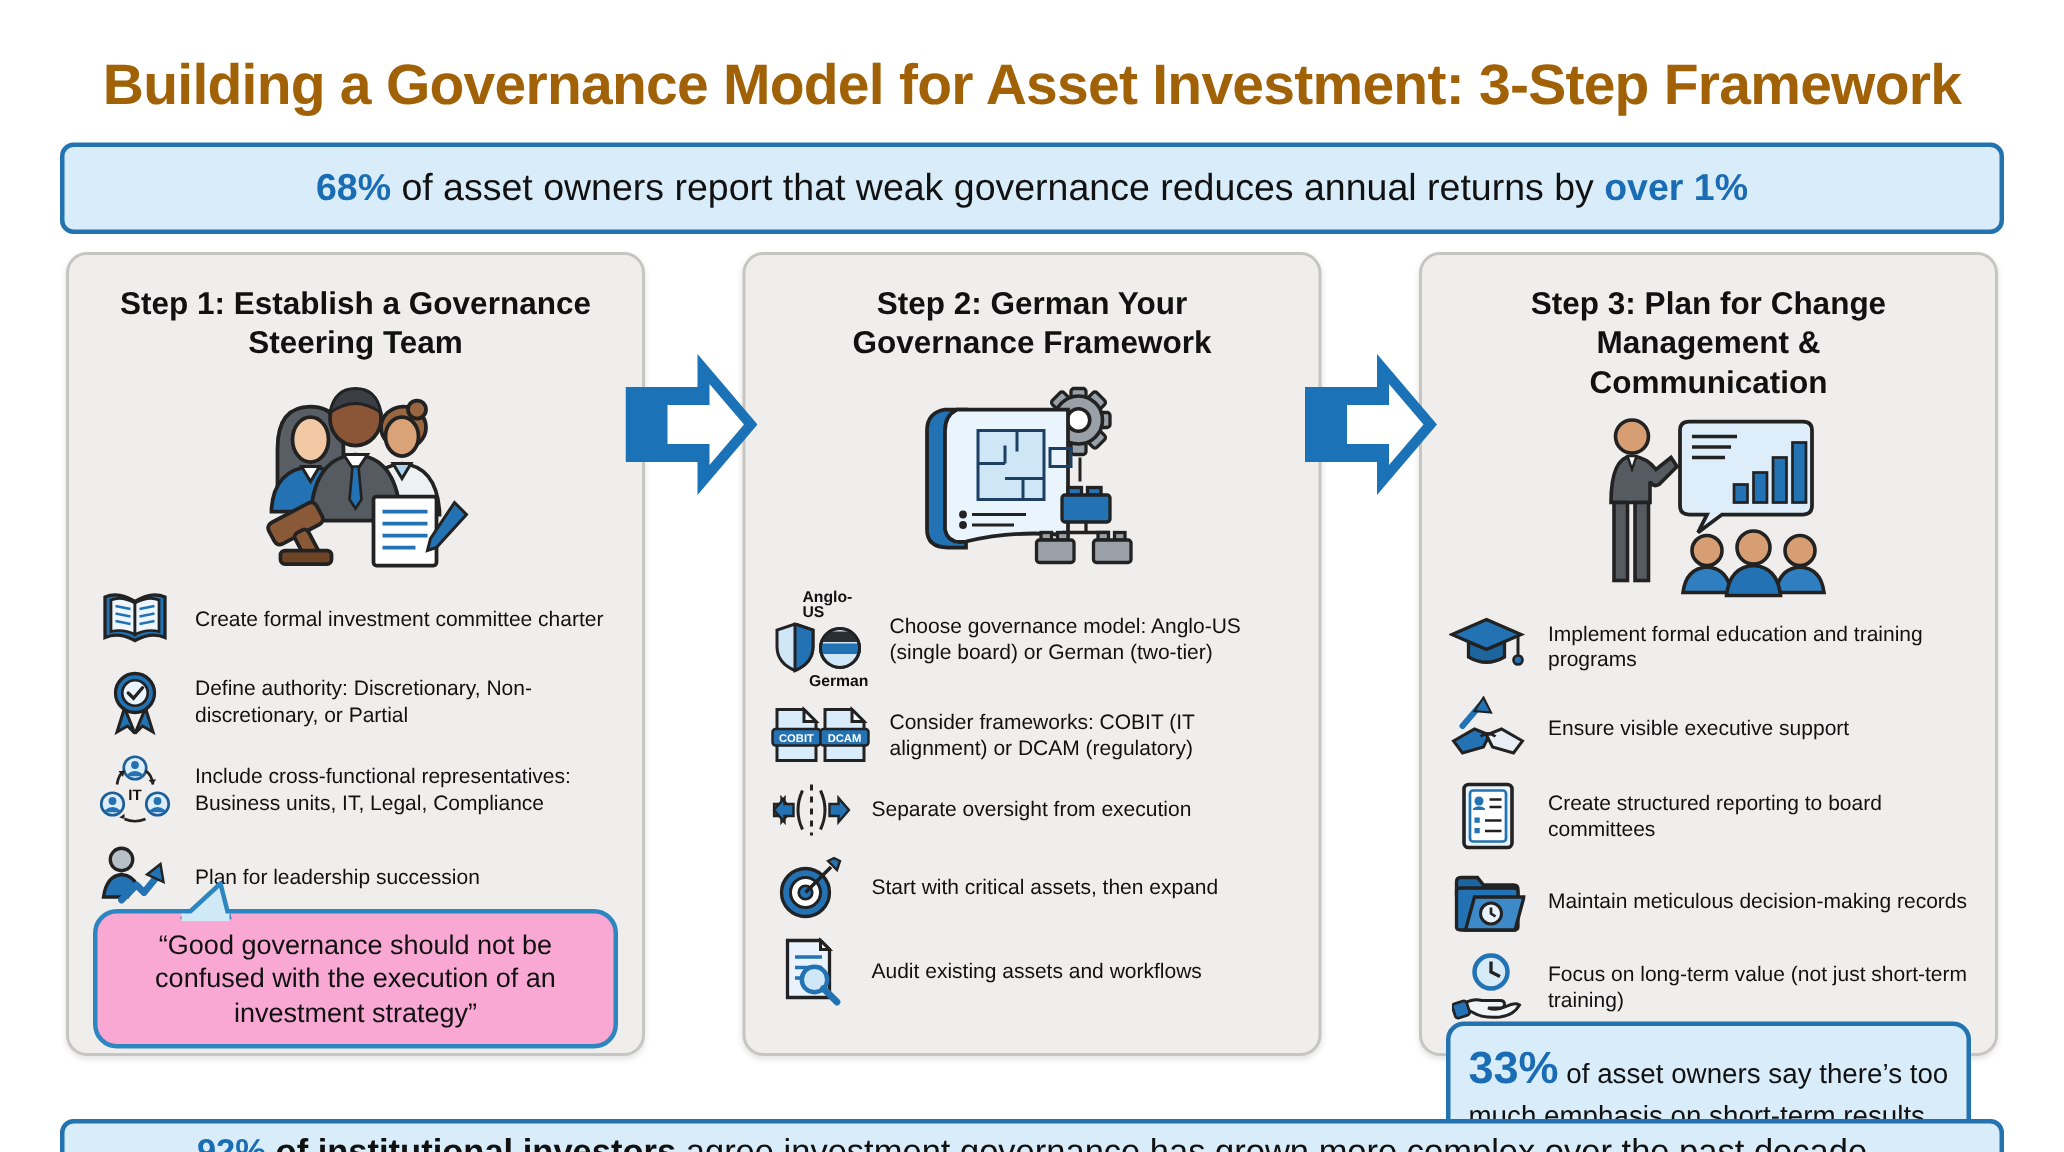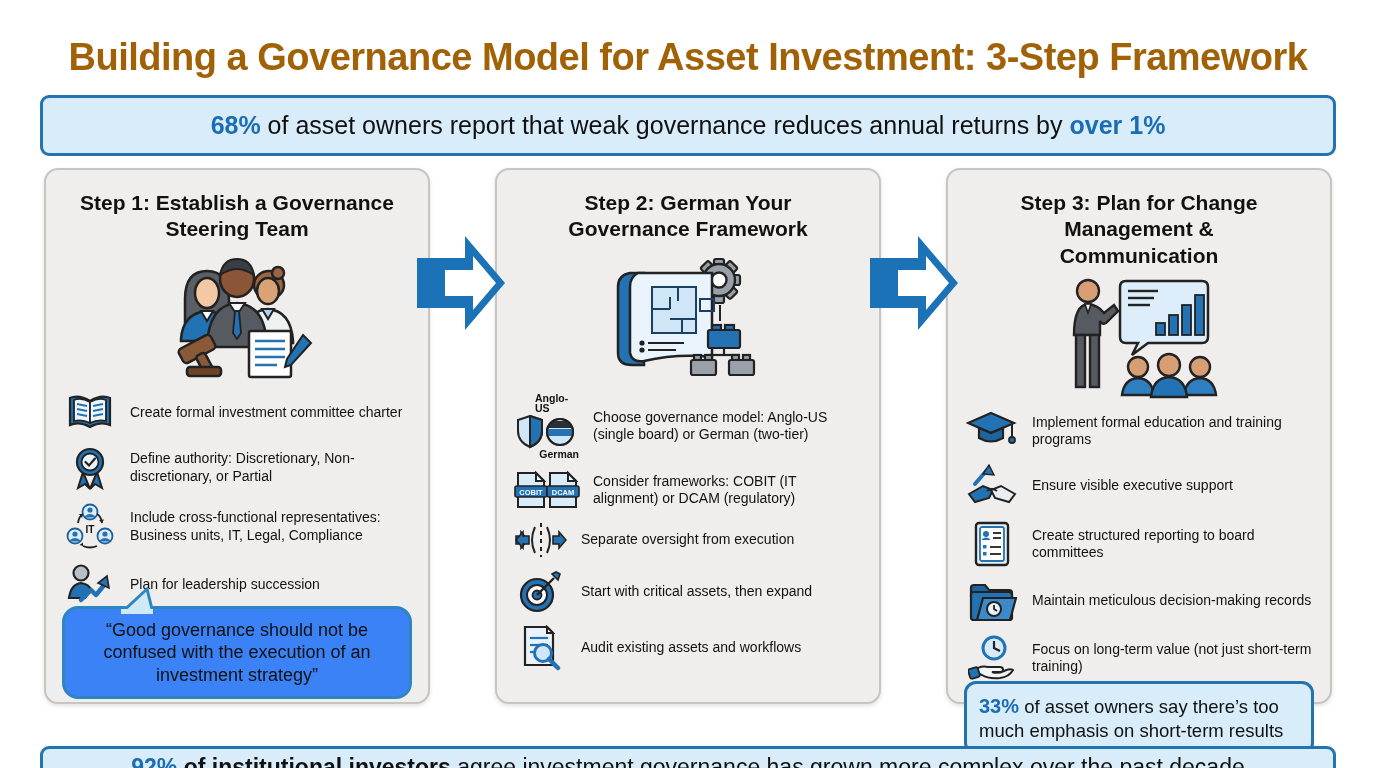--- a/index.html
+++ b/index.html
@@ -34,28 +34,28 @@
   .card:nth-child(2) .bullets { gap:11px; margin-top:8px; }
   .bullet { display:flex; align-items:center; gap:12px; }
   .bicon { width:56px; min-width:56px; display:flex; flex-direction:column;
     align-items:center; justify-content:center; }
   .bicon.wide { width:68px; min-width:68px; }
   .btext { font-size:14px; line-height:1.22; }
   .icon-mini-label { font-size:10.5px; font-weight:700; color:#111; line-height:1; }
   .icon-mini-label.bottom { align-self:flex-end; margin-right:2px; }
   .icon-mini-label.top { align-self:flex-start; margin-left:22px; margin-bottom:1px; }
 
-  .quote-bubble { position:relative; margin-top:auto; background:#3b82f6;
+  .quote-bubble { position:relative; margin-top:auto; background:#f9a8d4;
     border:3px solid #2e86c1; border-radius:16px; padding:10px 12px;
     text-align:center; font-size:18px; font-weight:500; line-height:1.25; }
   .quote-tail { position:absolute; top:-22px; left:54px; }
 
   .stat-box { margin-top:auto; background:#d8ecf9; border:3px solid #2273b0;
     border-radius:12px; padding:9px 12px; font-size:18.5px; line-height:1.3; }
-  .stat-box .stat { color:#1a6db4; font-weight:700; font-size:20px; }
+  .stat-box .stat { color:#1a6db4; font-weight:700; font-size:30px; }
 
   .flow-arrow { position:absolute; top:60px; width:88px; height:110px; z-index:3; }
   .flow-arrow.a1 { left:373px; }
   .flow-arrow.a2 { left:826px; }
 
   .bottom-banner-wrap { position:absolute; left:40px; right:40px; top:710px; }
   .banner.bottom { margin:0; font-size:23px; height:42px; }
 </style>
 </head>
 <body>

